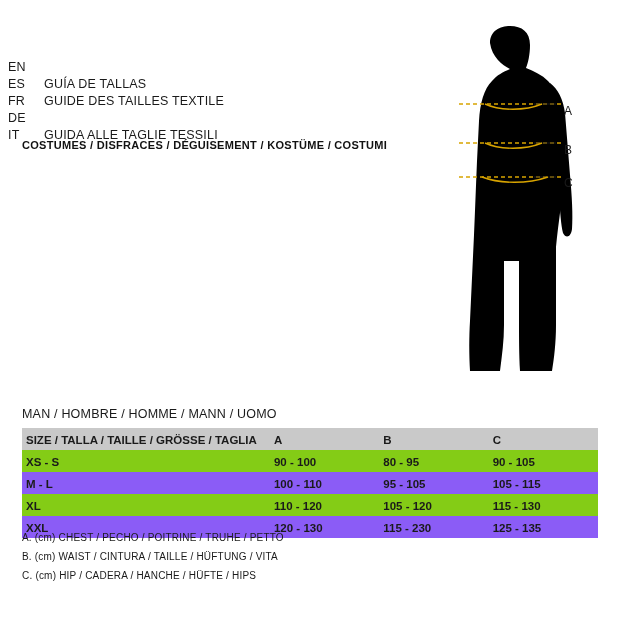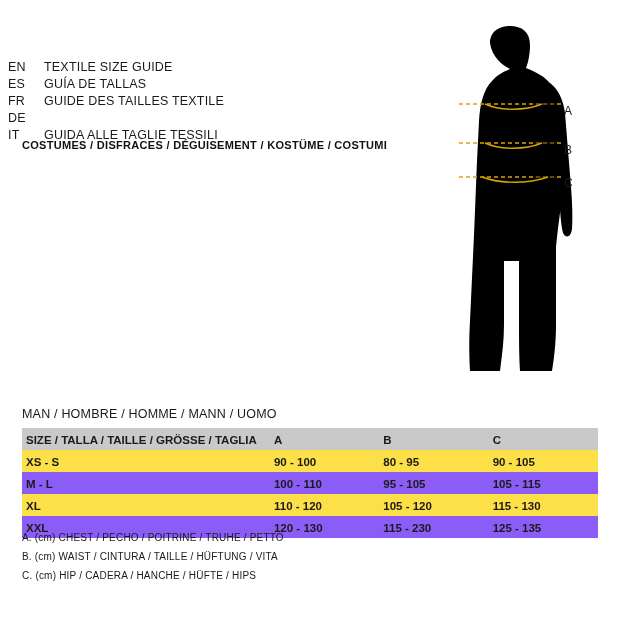--- a/index.html
+++ b/index.html
@@ -103,21 +103,21 @@
   table.size-table th,
   table.size-table td {
     padding: 4px 0 3px 4px;
     font-weight: bold;
     text-align: left;
     height: 15px;
   }
   table.size-table thead tr {
     background: #c9c9c9;
   }
-  table.size-table tbody tr.odd { background: #fde047; }
+  table.size-table tbody tr.odd { background: #84cc16; }
   table.size-table tbody tr.even { background: #8b5cf6; }
   .col-size { width: 250px; }
   .col-m { width: 108px; text-align: left; }
   th.col-m, td.col-m { padding-left: 0; }
 
   
   .legend {
     position: absolute;
     left: 22px;
     top: 528px;
@@ -128,21 +128,20 @@
   }
 </style>
 </head>
 <body>
 
 <div class="page">
 
   <div class="lang-list">
     <div class="lang-row">
       <span class="lang-code">EN</span>
-      <span class="lang-text">TEXTILE SIZE GUIDE</span>
     </div>
     <div class="lang-row">
       <span class="lang-code">ES</span>
       <span class="lang-text">GUÍA DE TALLAS</span>
     </div>
     <div class="lang-row">
       <span class="lang-code">FR</span>
       <span class="lang-text">GUIDE DES TAILLES TEXTILE</span>
     </div>
     <div class="lang-row">

